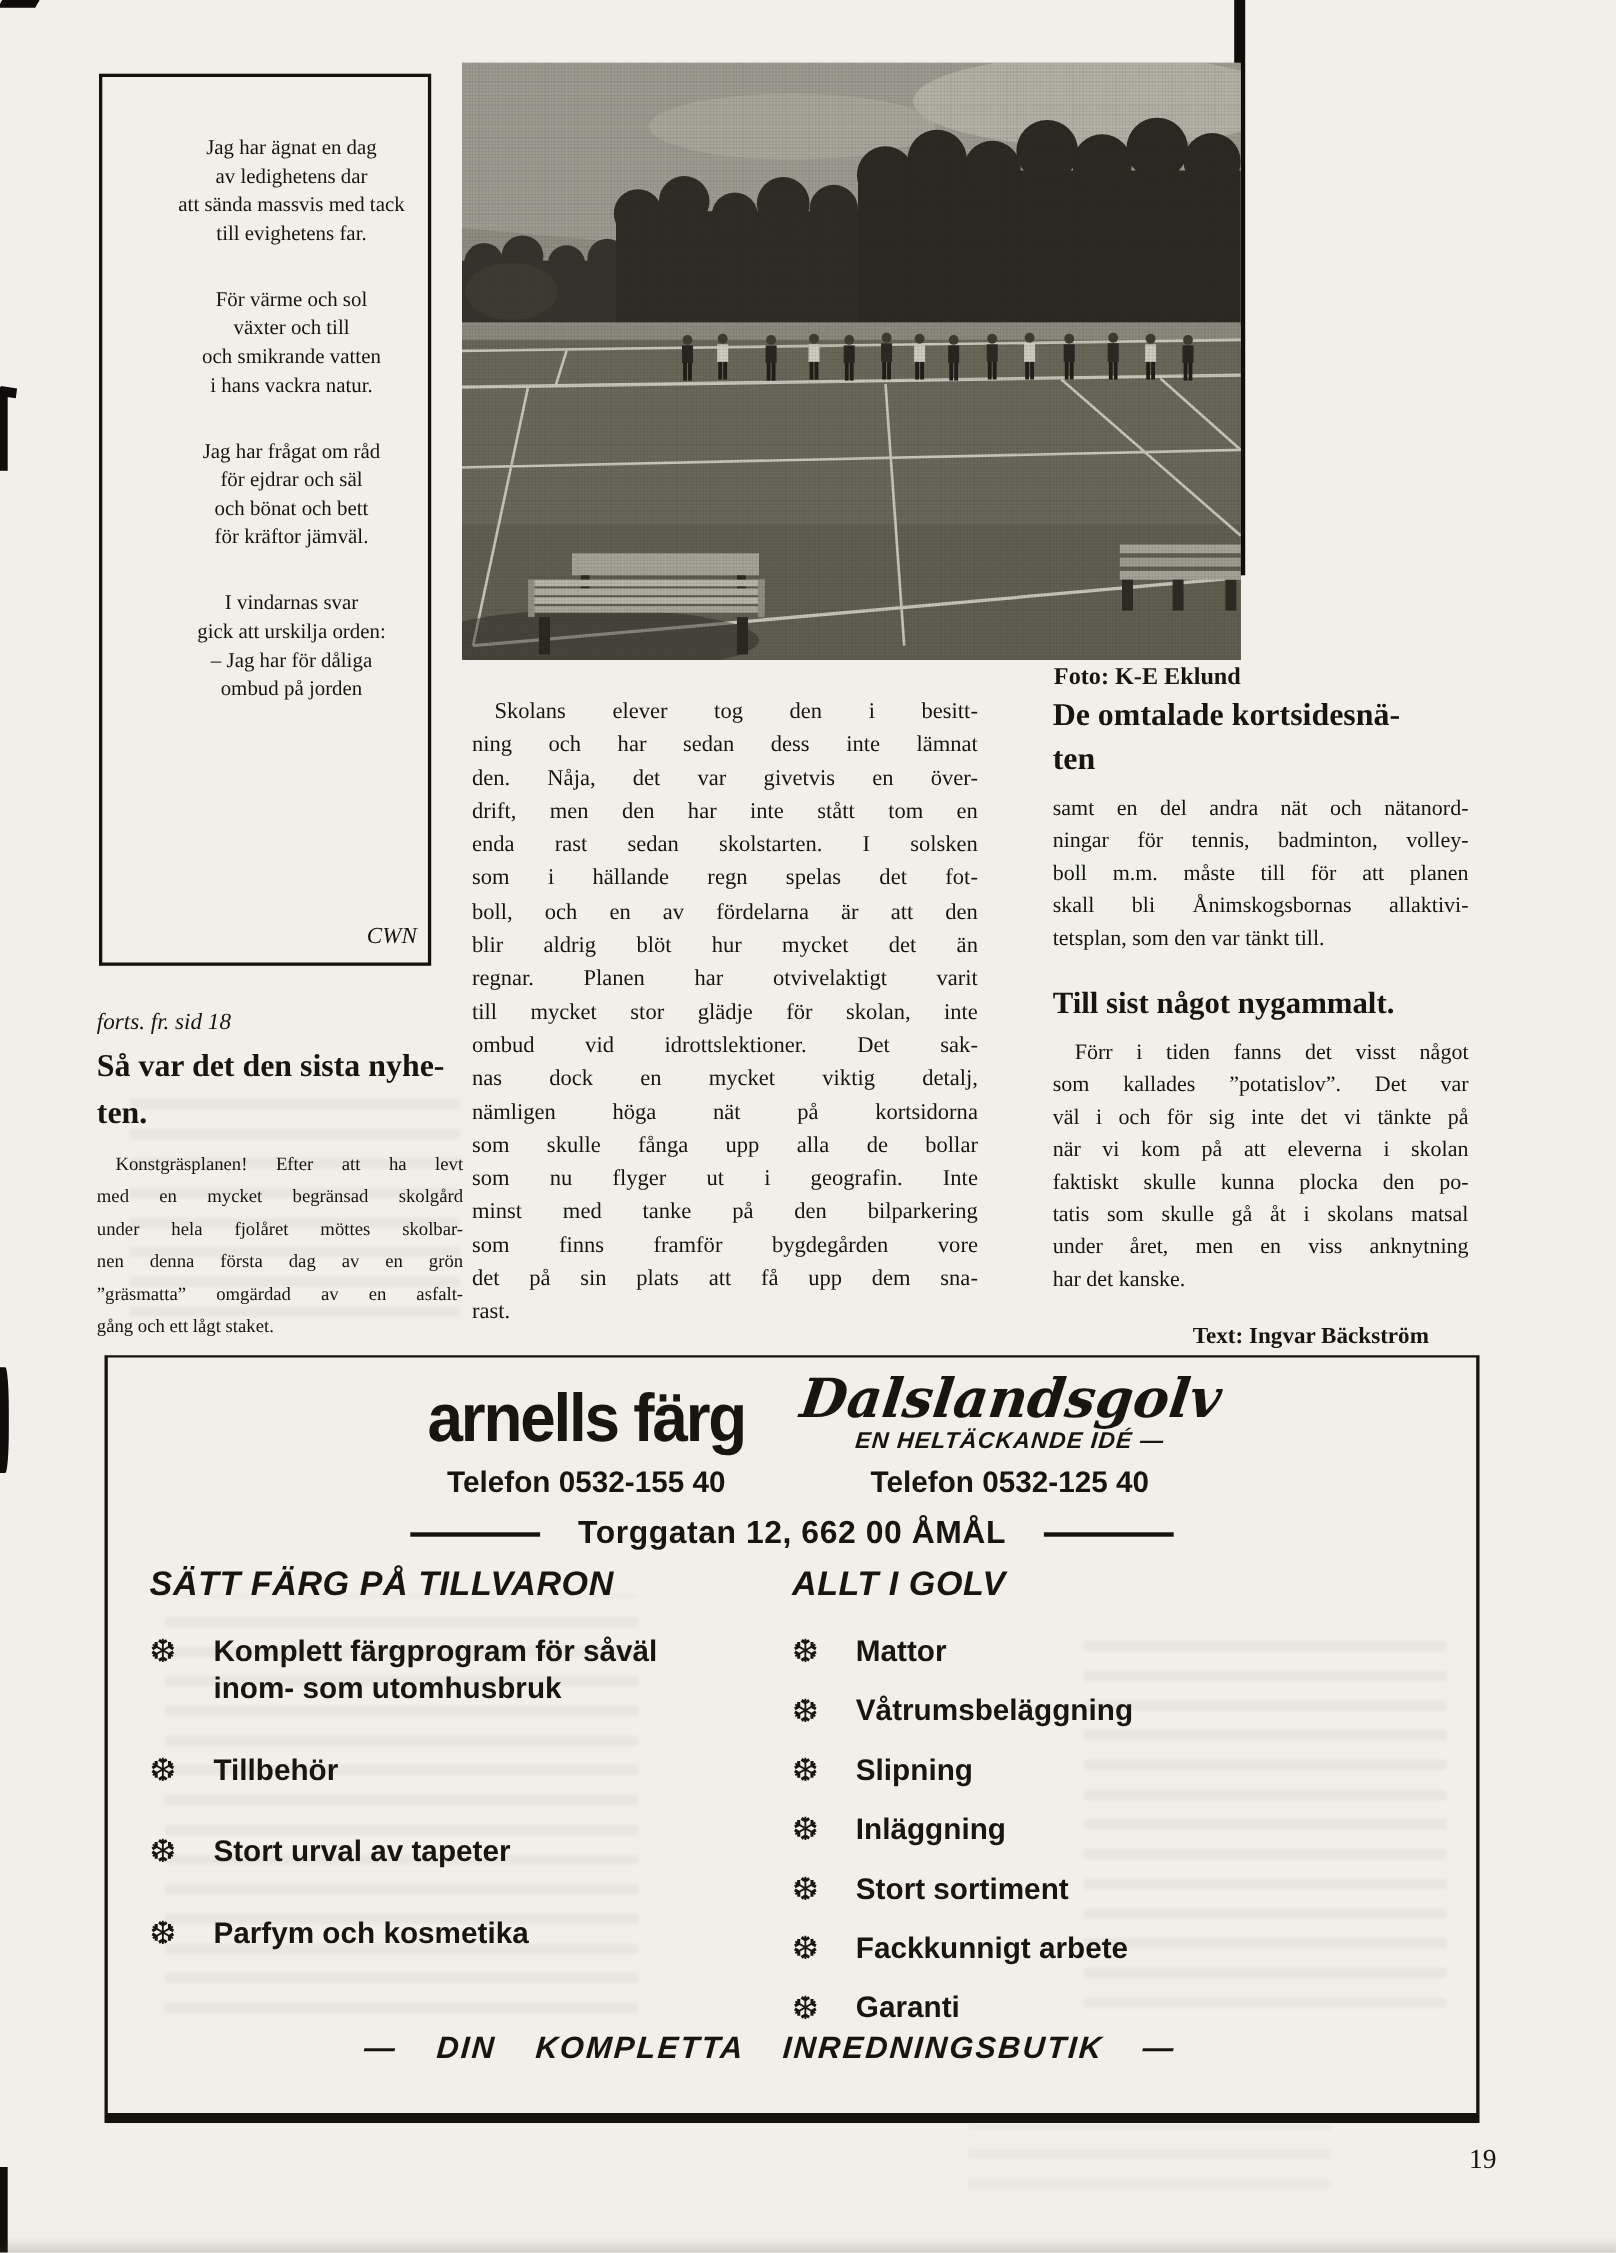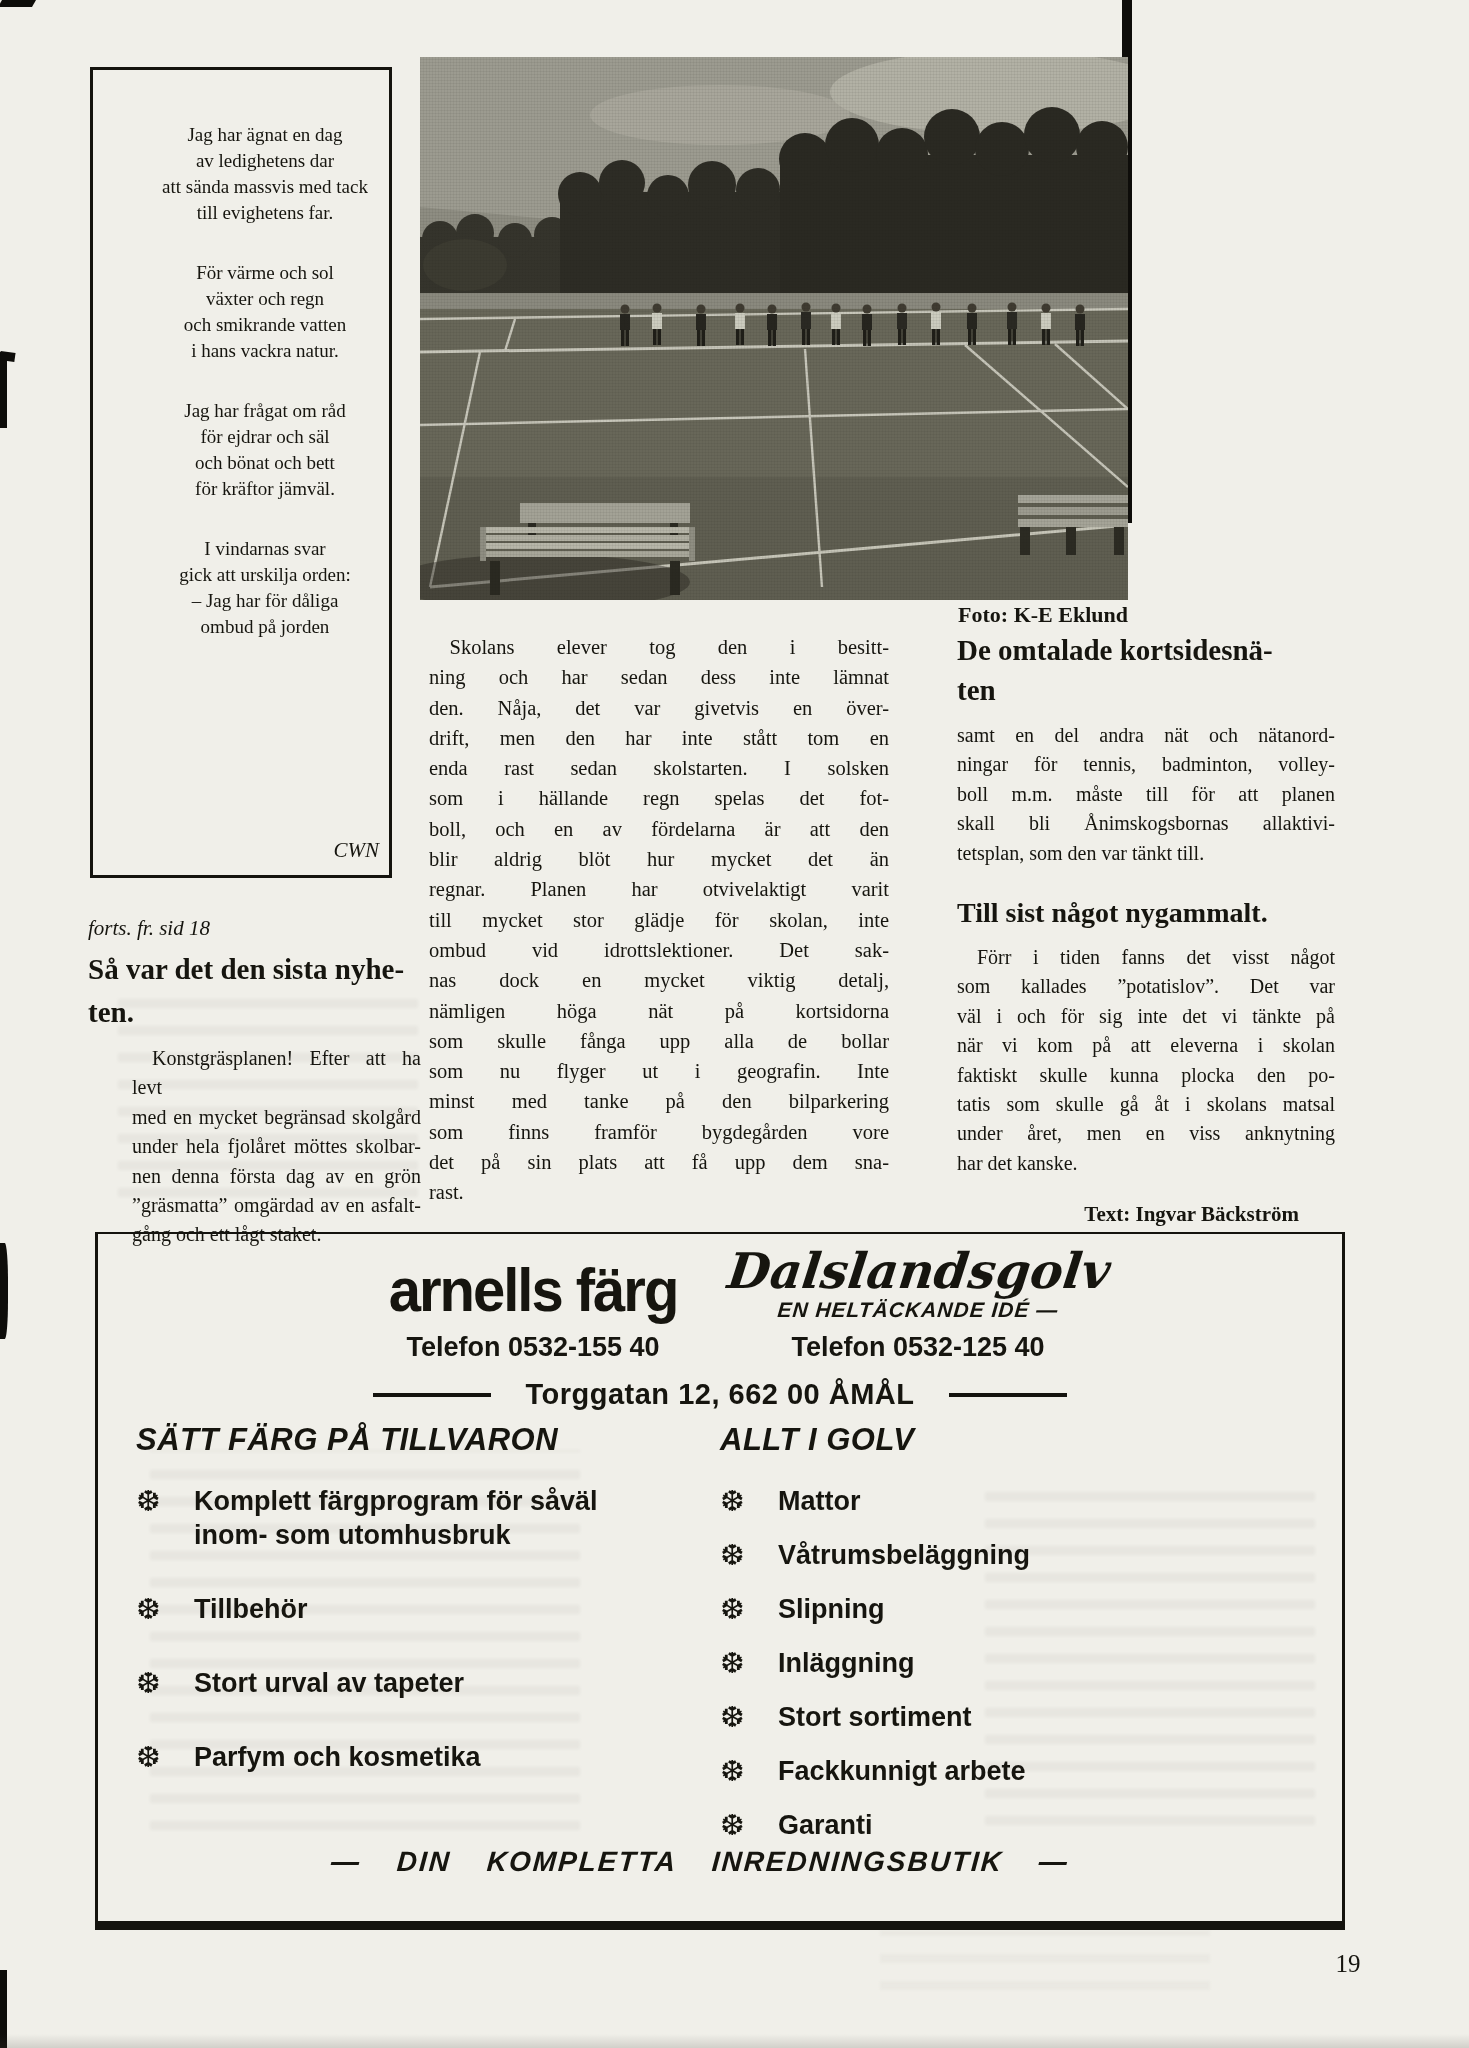--- a/index.html
+++ b/index.html
@@ -41,21 +41,21 @@
   .photo-credit{position:absolute;left:820px;top:602px;width:308px;text-align:right;
     font-weight:700;font-size:22px;z-index:1;}
   
   .col{position:absolute;z-index:1;}
   .heading{font-weight:700;white-space:pre-line;}
   .justify .line{text-align:justify;text-align-last:justify;white-space:pre-wrap;}
   .justify .line.last{text-align-last:left;}
   .col-left{left:88px;top:916px;width:333px;}
   .col-left .forts{font-style:italic;font-size:21px;line-height:24px;}
   .col-left .heading{margin-top:8px;font-size:29px;line-height:43px;}
-  .col-left .para{margin-top:10px;font-size:20px;margin-left:44px;}
+  .col-left .para{margin-top:10px;font-size:17px;}
   .col-left .line{line-height:29.4px;}
   .col-mid{left:429px;top:632px;width:460px;font-size:20.5px;}
   .col-mid .line{line-height:30.3px;}
   .col-right{left:957px;top:630px;width:378px;}
   .col-right .heading{font-size:29px;line-height:40px;}
   .col-right .h2{margin-top:26px;font-size:28px;line-height:38px;}
   .col-right .para{margin-top:11px;font-size:20px;}
   .col-right .line{line-height:29.4px;}
   .byline{margin-top:24px;font-weight:700;font-size:21px;text-align:right;padding-right:36px;}
   
@@ -108,21 +108,21 @@
   <div class="poem-box">
     <div class="poem-stanzas">
       <div class="stanza">
           <div class="line">Jag har ägnat en dag</div>
           <div class="line">av ledighetens dar</div>
           <div class="line">att sända massvis med tack</div>
           <div class="line last">till evighetens far.</div>
         </div>
       <div class="stanza">
           <div class="line">För värme och sol</div>
-          <div class="line">växter och regn</div>
+          <div class="line">växter och till</div>
           <div class="line">och smikrande vatten</div>
           <div class="line last">i hans vackra natur.</div>
         </div>
       <div class="stanza">
           <div class="line">Jag har frågat om råd</div>
           <div class="line">för ejdrar och säl</div>
           <div class="line">och bönat och bett</div>
           <div class="line last">för kräftor jämväl.</div>
         </div>
       <div class="stanza">

